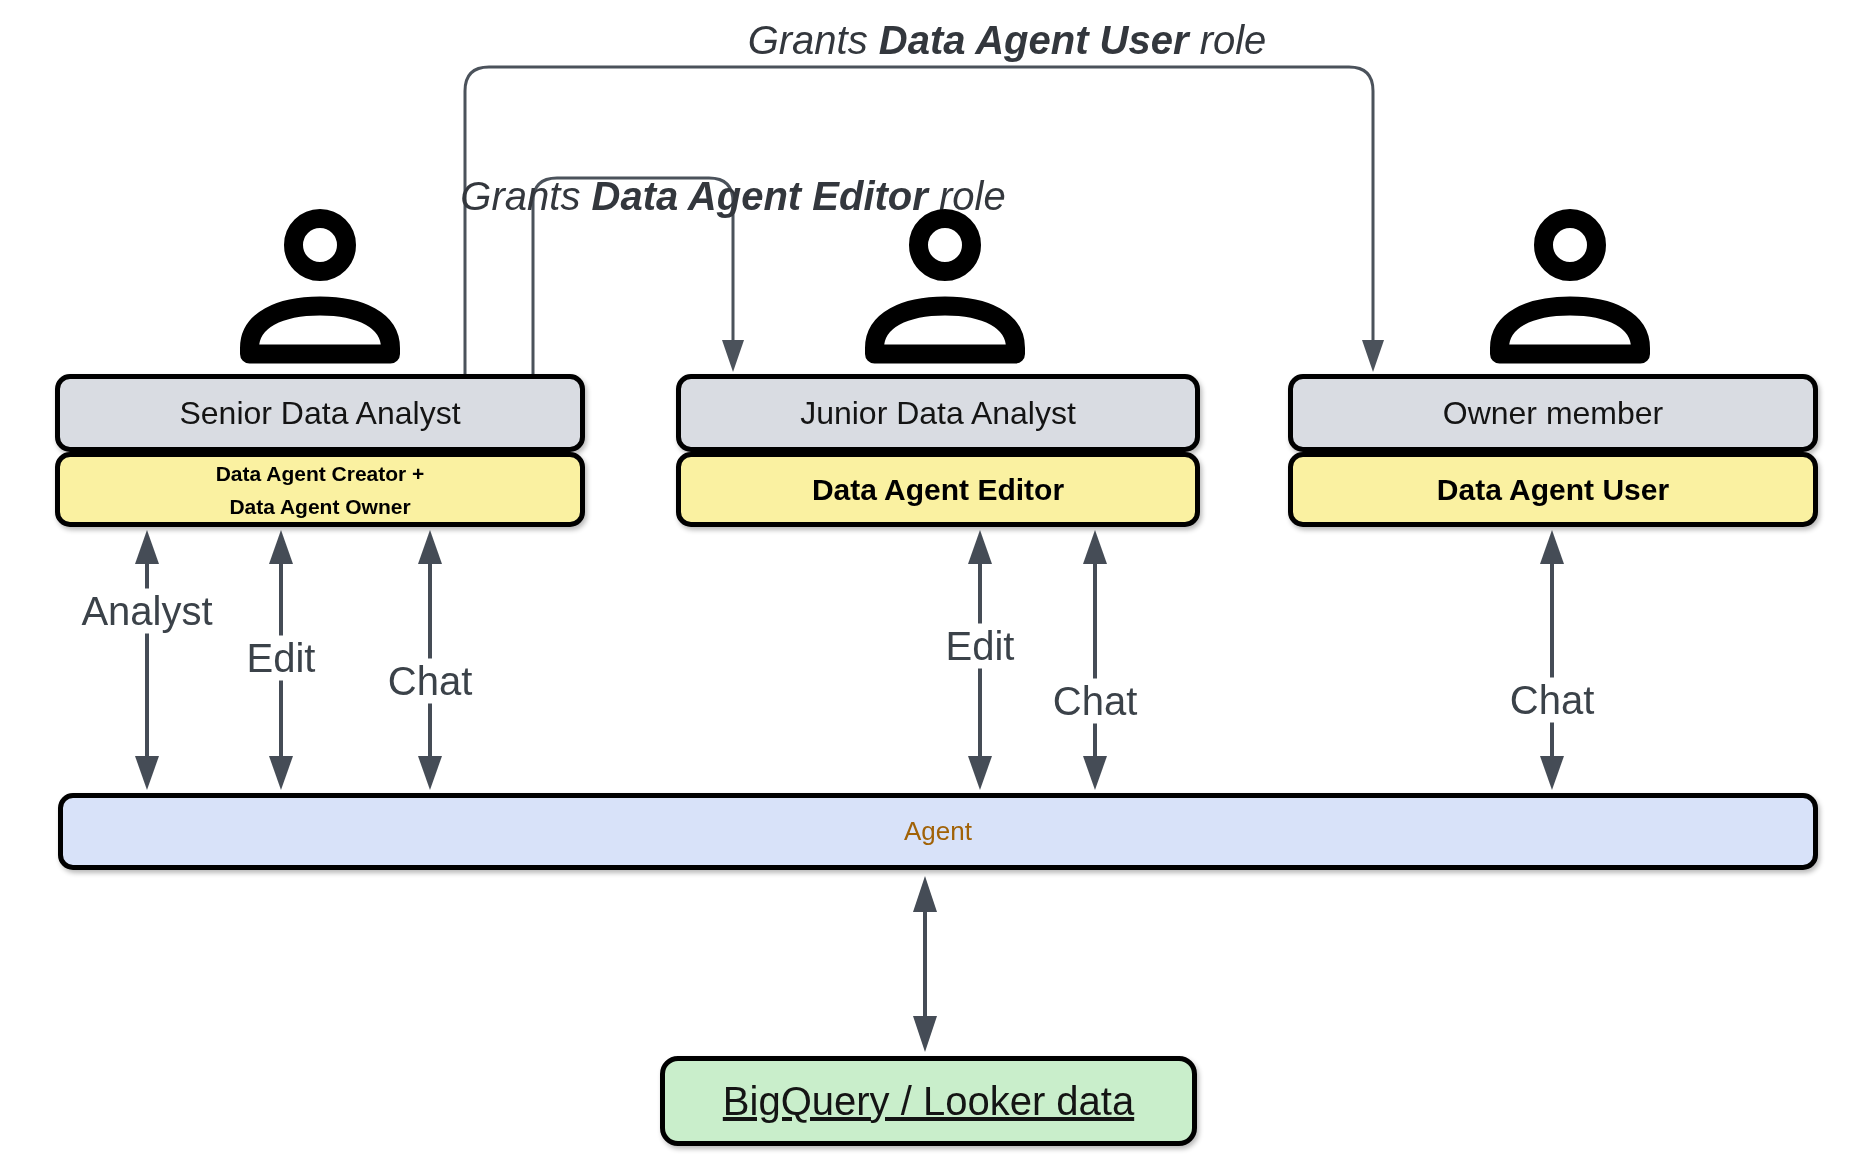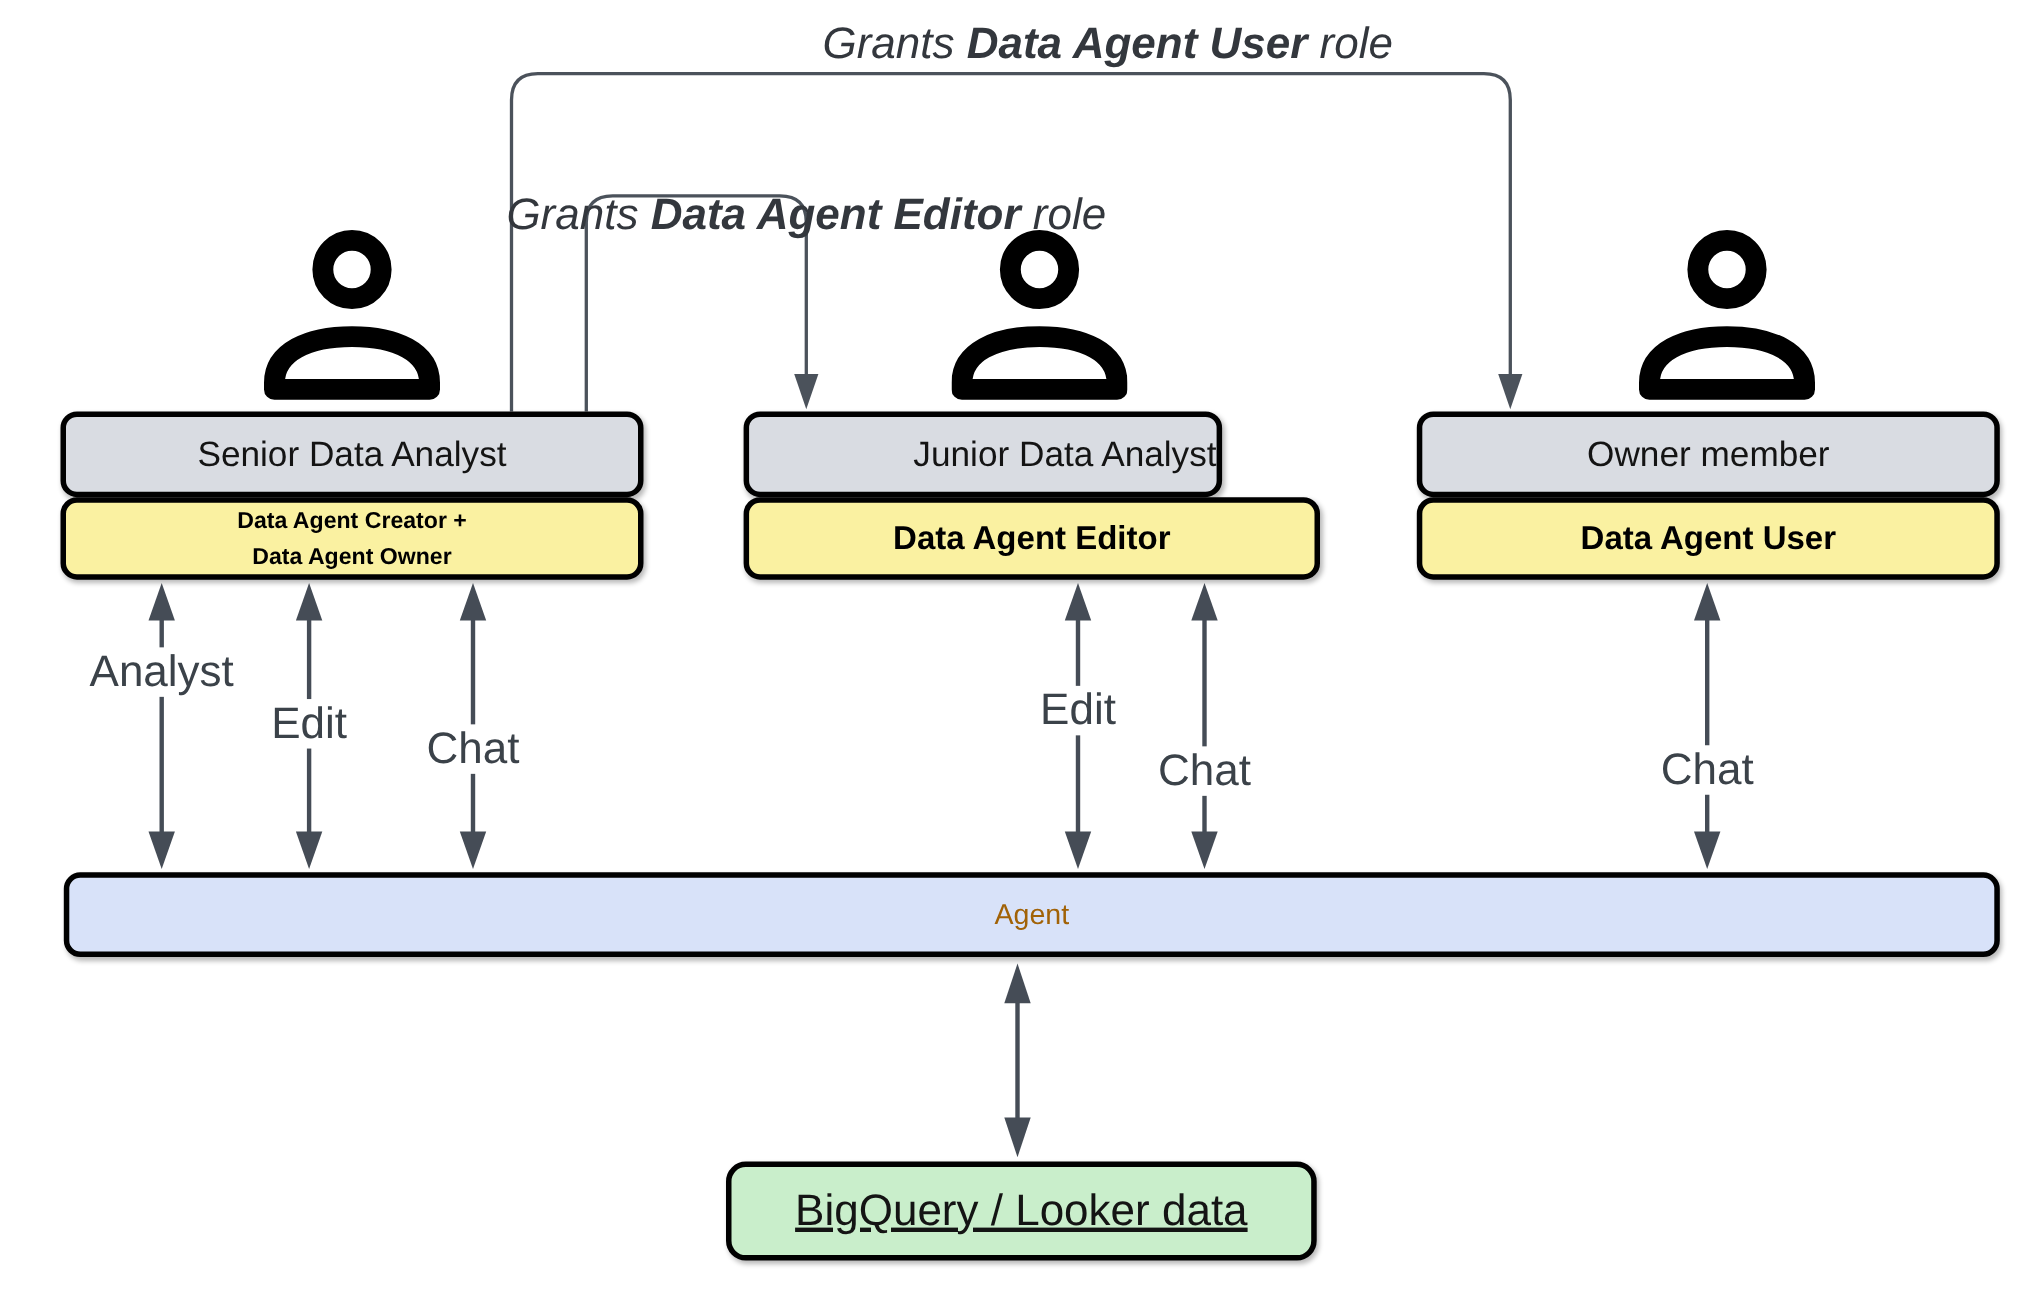--- a/index.html
+++ b/index.html
@@ -100,21 +100,21 @@
     <path d="M 9.5,146 L 9.5,140 C 9.5,112 40,98 80,98 C 120,98 150.5,112 150.5,140 L 150.5,146 Z" fill="none" stroke="#000" stroke-width="19" stroke-linejoin="round"></path>
   </svg>
   <svg class="person" style="left:1490px;top:208px;" viewBox="0 0 160 156">
     <circle cx="80" cy="37" r="26.5" fill="none" stroke="#000" stroke-width="19"></circle>
     <path d="M 9.5,146 L 9.5,140 C 9.5,112 40,98 80,98 C 120,98 150.5,112 150.5,140 L 150.5,146 Z" fill="none" stroke="#000" stroke-width="19" stroke-linejoin="round"></path>
   </svg>
 
   <div class="box gray-box" style="left:55px;top:374px;width:530px;height:78px;">
     <span class="title">Senior Data Analyst</span>
   </div>
-  <div class="box gray-box" style="left:676px;top:374px;width:435px;height:78px;justify-content:flex-end;">
+  <div class="box gray-box" style="left:676px;top:374px;width:524px;height:78px;">
     <span class="title">Junior Data Analyst</span>
   </div>
   <div class="box gray-box" style="left:1288px;top:374px;width:530px;height:78px;">
     <span class="title">Owner member</span>
   </div>
 
   <div class="box yellow-box" style="left:55px;top:452px;width:530px;height:75px;">
     <span class="role small">Data Agent Creator +
 Data Agent Owner</span>
   </div>

